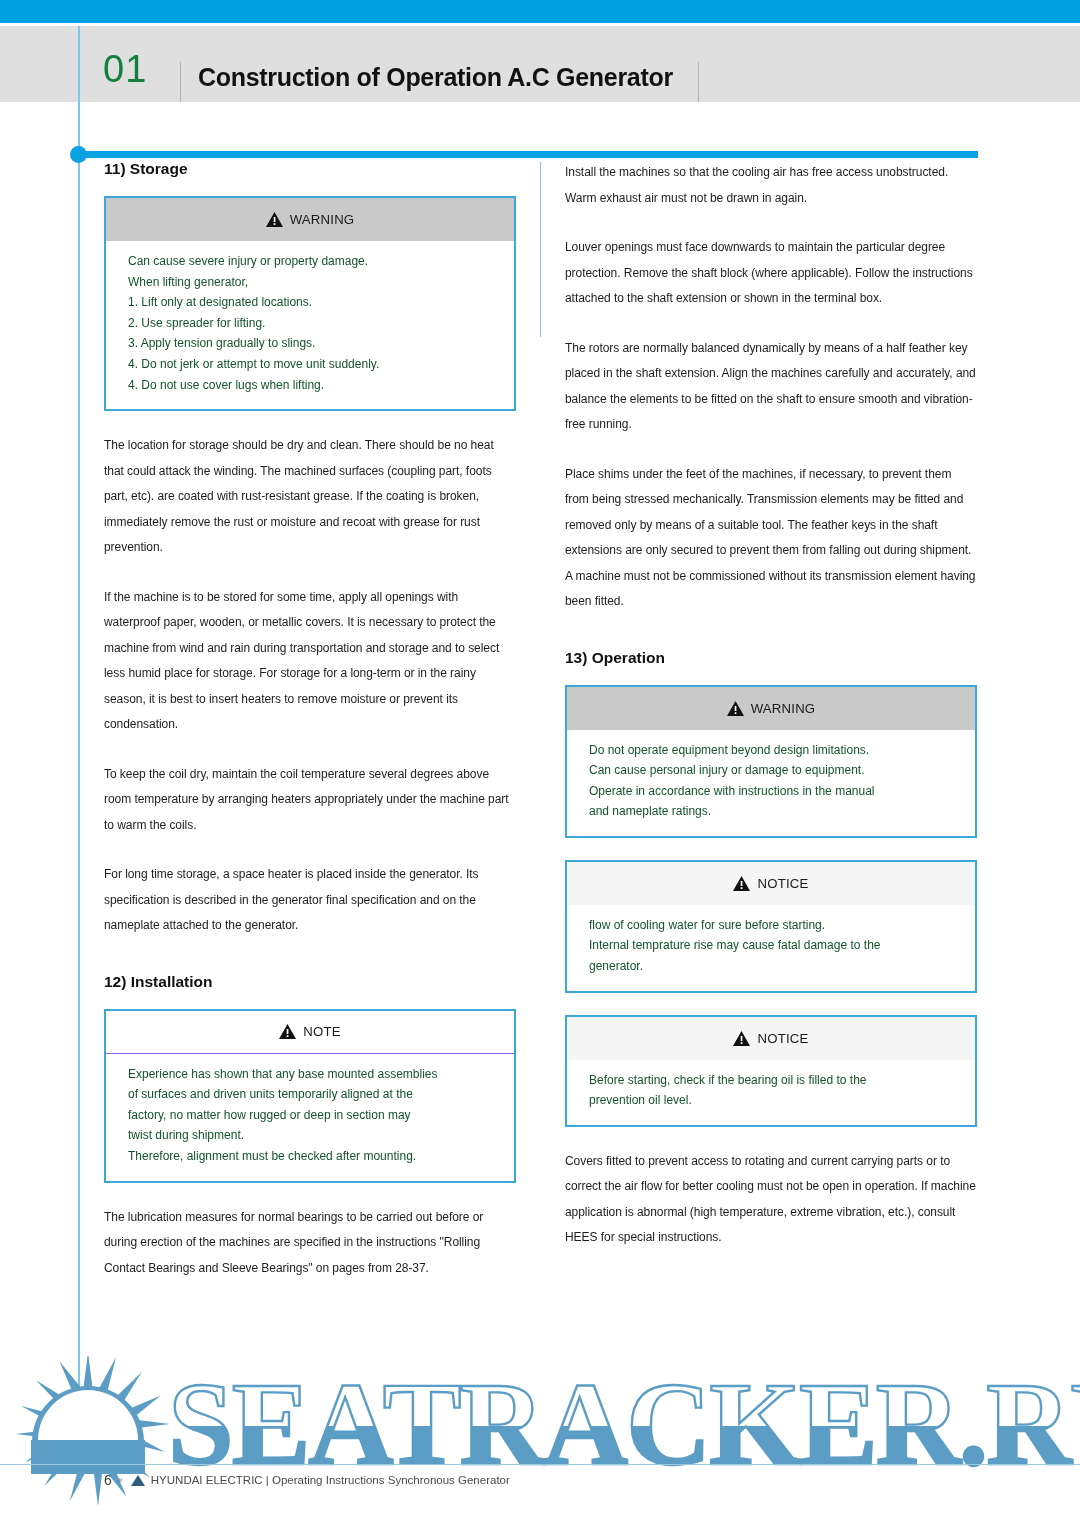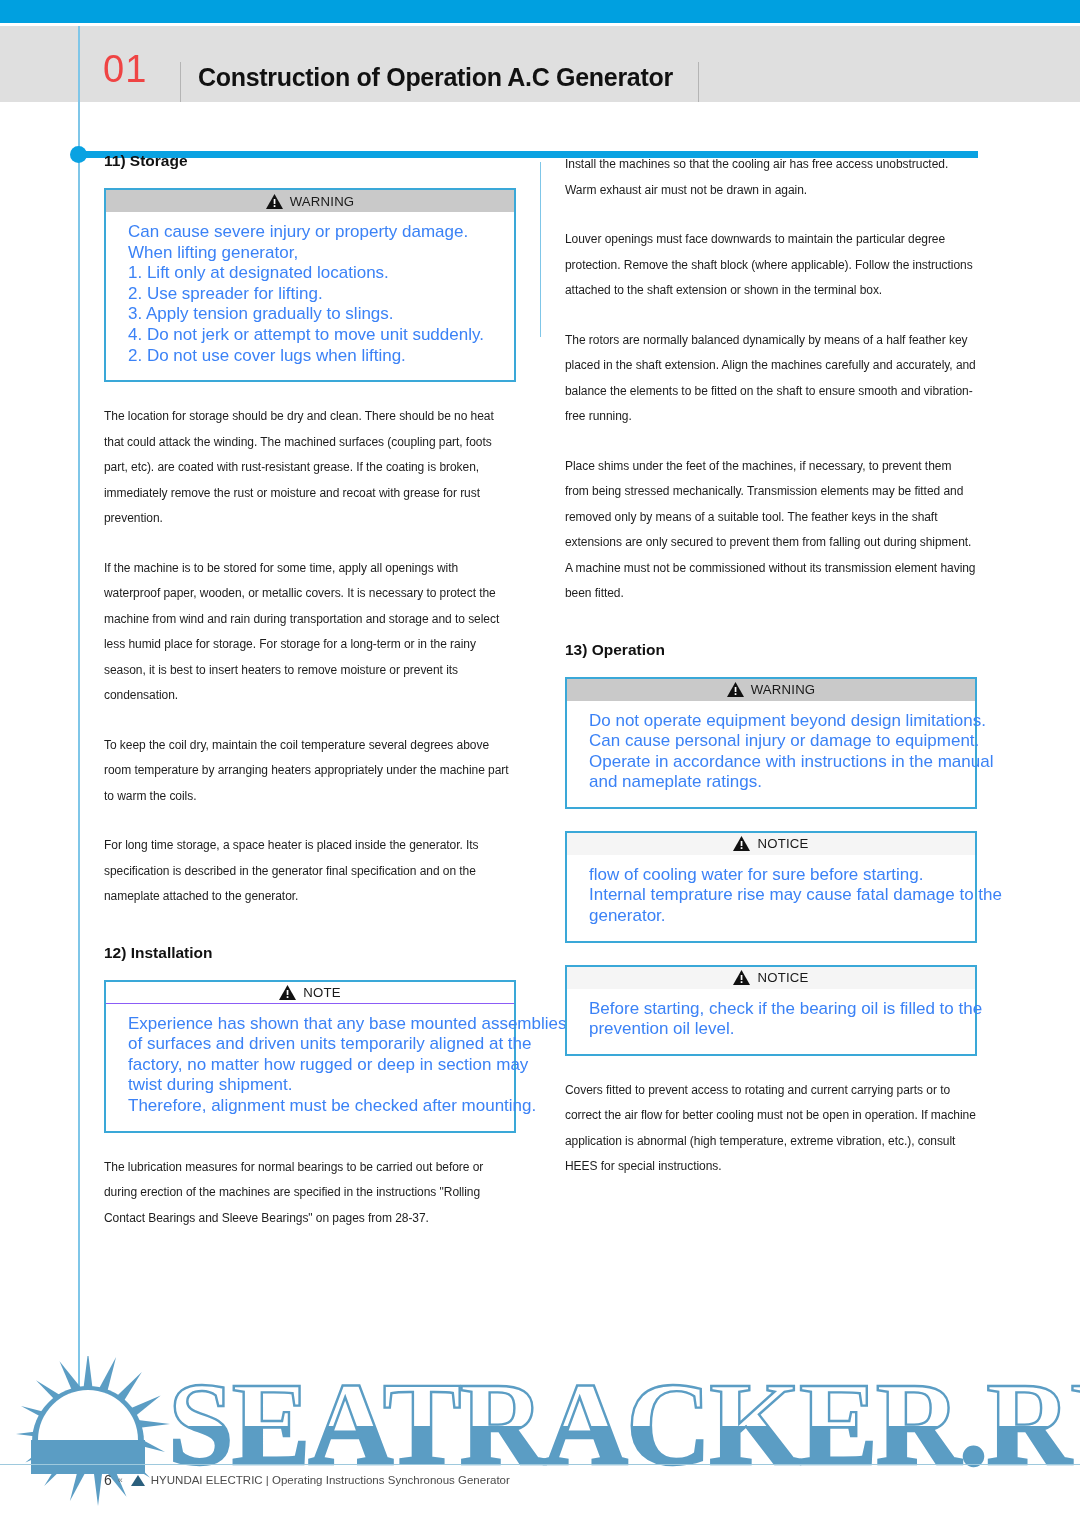--- a/index.html
+++ b/index.html
@@ -23,21 +23,21 @@
   .header-band {
     position: absolute;
     left: 0; top: 26px;
     width: 1080px; height: 76px;
     background: #dfdfdf;
   }
   .chapter-number {
     position: absolute;
     left: 103px; top: 50px;
     font-size: 38px;
-    color: #ef4444;
+    color: #15803d;
     font-weight: 400;
     letter-spacing: 1px;
     line-height: 1;
   }
   .header-sep-left {
     position: absolute;
     left: 180px; top: 62px;
     width: 1px; height: 40px;
     background: #b4b4b4;
   }
@@ -84,21 +84,21 @@
   .col-divider {
     position: absolute;
     left: 540px; top: 162px;
     width: 1px; height: 175px;
     background: #7fc6e8;
   }
 
   
   .col {
     position: absolute;
-    top: 152px;
+    top: 160px;
     width: 412px;
   }
   .col-left  { left: 104px; }
   .col-right { left: 565px; }
 
   h3.section-head {
     margin: 0 0 18px 0;
     font-size: 15.5px;
     font-weight: bold;
     color: #111;
@@ -114,40 +114,40 @@
   }
   p.body-text.tight { margin-bottom: 0; }
 
   
   .callout {
     border: 2px solid #3aa8d8;
     background: #ffffff;
     margin: 0 0 22px 0;
   }
   .callout-head {
-    height: 22px;
+    height: 43px;
     display: flex;
     align-items: center;
     justify-content: center;
     gap: 7px;
     font-size: 13.2px;
     color: #1a1a1a;
     letter-spacing: 0.2px;
   }
   .callout-head.warning { background: #c9c9c9; }
   .callout-head.notice  { background: #f5f5f5; }
   .callout-head.note    { background: #ffffff; border-bottom: 1px solid #8b5cf6; }
 
   .tri-icon { display: block; }
 
   .callout-body {
     padding: 10px 22px 14px 22px;
-    font-size: 17px;
+    font-size: 12px;
     line-height: 20.6px;
-    color: #3b82f6;
+    color: #14532d;
   }
   .callout-body div { white-space: nowrap; }
 
   
   .footer {
     position: absolute;
     left: 104px; top: 1472px;
     display: flex;
     align-items: center;
     gap: 6px;
@@ -211,21 +211,21 @@
       </svg>
       <span>WARNING</span>
     </div>
     <div class="callout-body">
       <div>Can cause severe injury or property damage.</div>
       <div>When lifting generator,</div>
       <div>1. Lift only at designated locations.</div>
       <div>2. Use spreader for lifting.</div>
       <div>3. Apply tension gradually to slings.</div>
       <div>4. Do not jerk or attempt to move unit suddenly.</div>
-      <div>2. Do not use cover lugs when lifting.</div>
+      <div>4. Do not use cover lugs when lifting.</div>
     </div>
   </div>
 
   <p class="body-text">The location for storage should be dry and clean. There should be no heat that could attack the winding. The machined surfaces (coupling part, foots part, etc). are coated with rust-resistant grease. If the coating is broken, immediately remove the rust or moisture and recoat with grease for rust prevention.</p>
   <p class="body-text">If the machine is to be stored for some time, apply all openings with waterproof paper, wooden, or metallic covers. It is necessary to protect the machine from wind and rain during transportation and storage and to select less humid place for storage. For storage for a long-term or in the rainy season, it is best to insert heaters to remove moisture or prevent its condensation.</p>
   <p class="body-text">To keep the coil dry, maintain the coil temperature several degrees above room temperature by arranging heaters appropriately under the machine part to warm the coils.</p>
   <p class="body-text">For long time storage, a space heater is placed inside the generator.  Its specification is described in the generator final specification and on the nameplate attached to the generator.</p>
 
   <h3 class="section-head spaced-top">12) Installation</h3>
 

